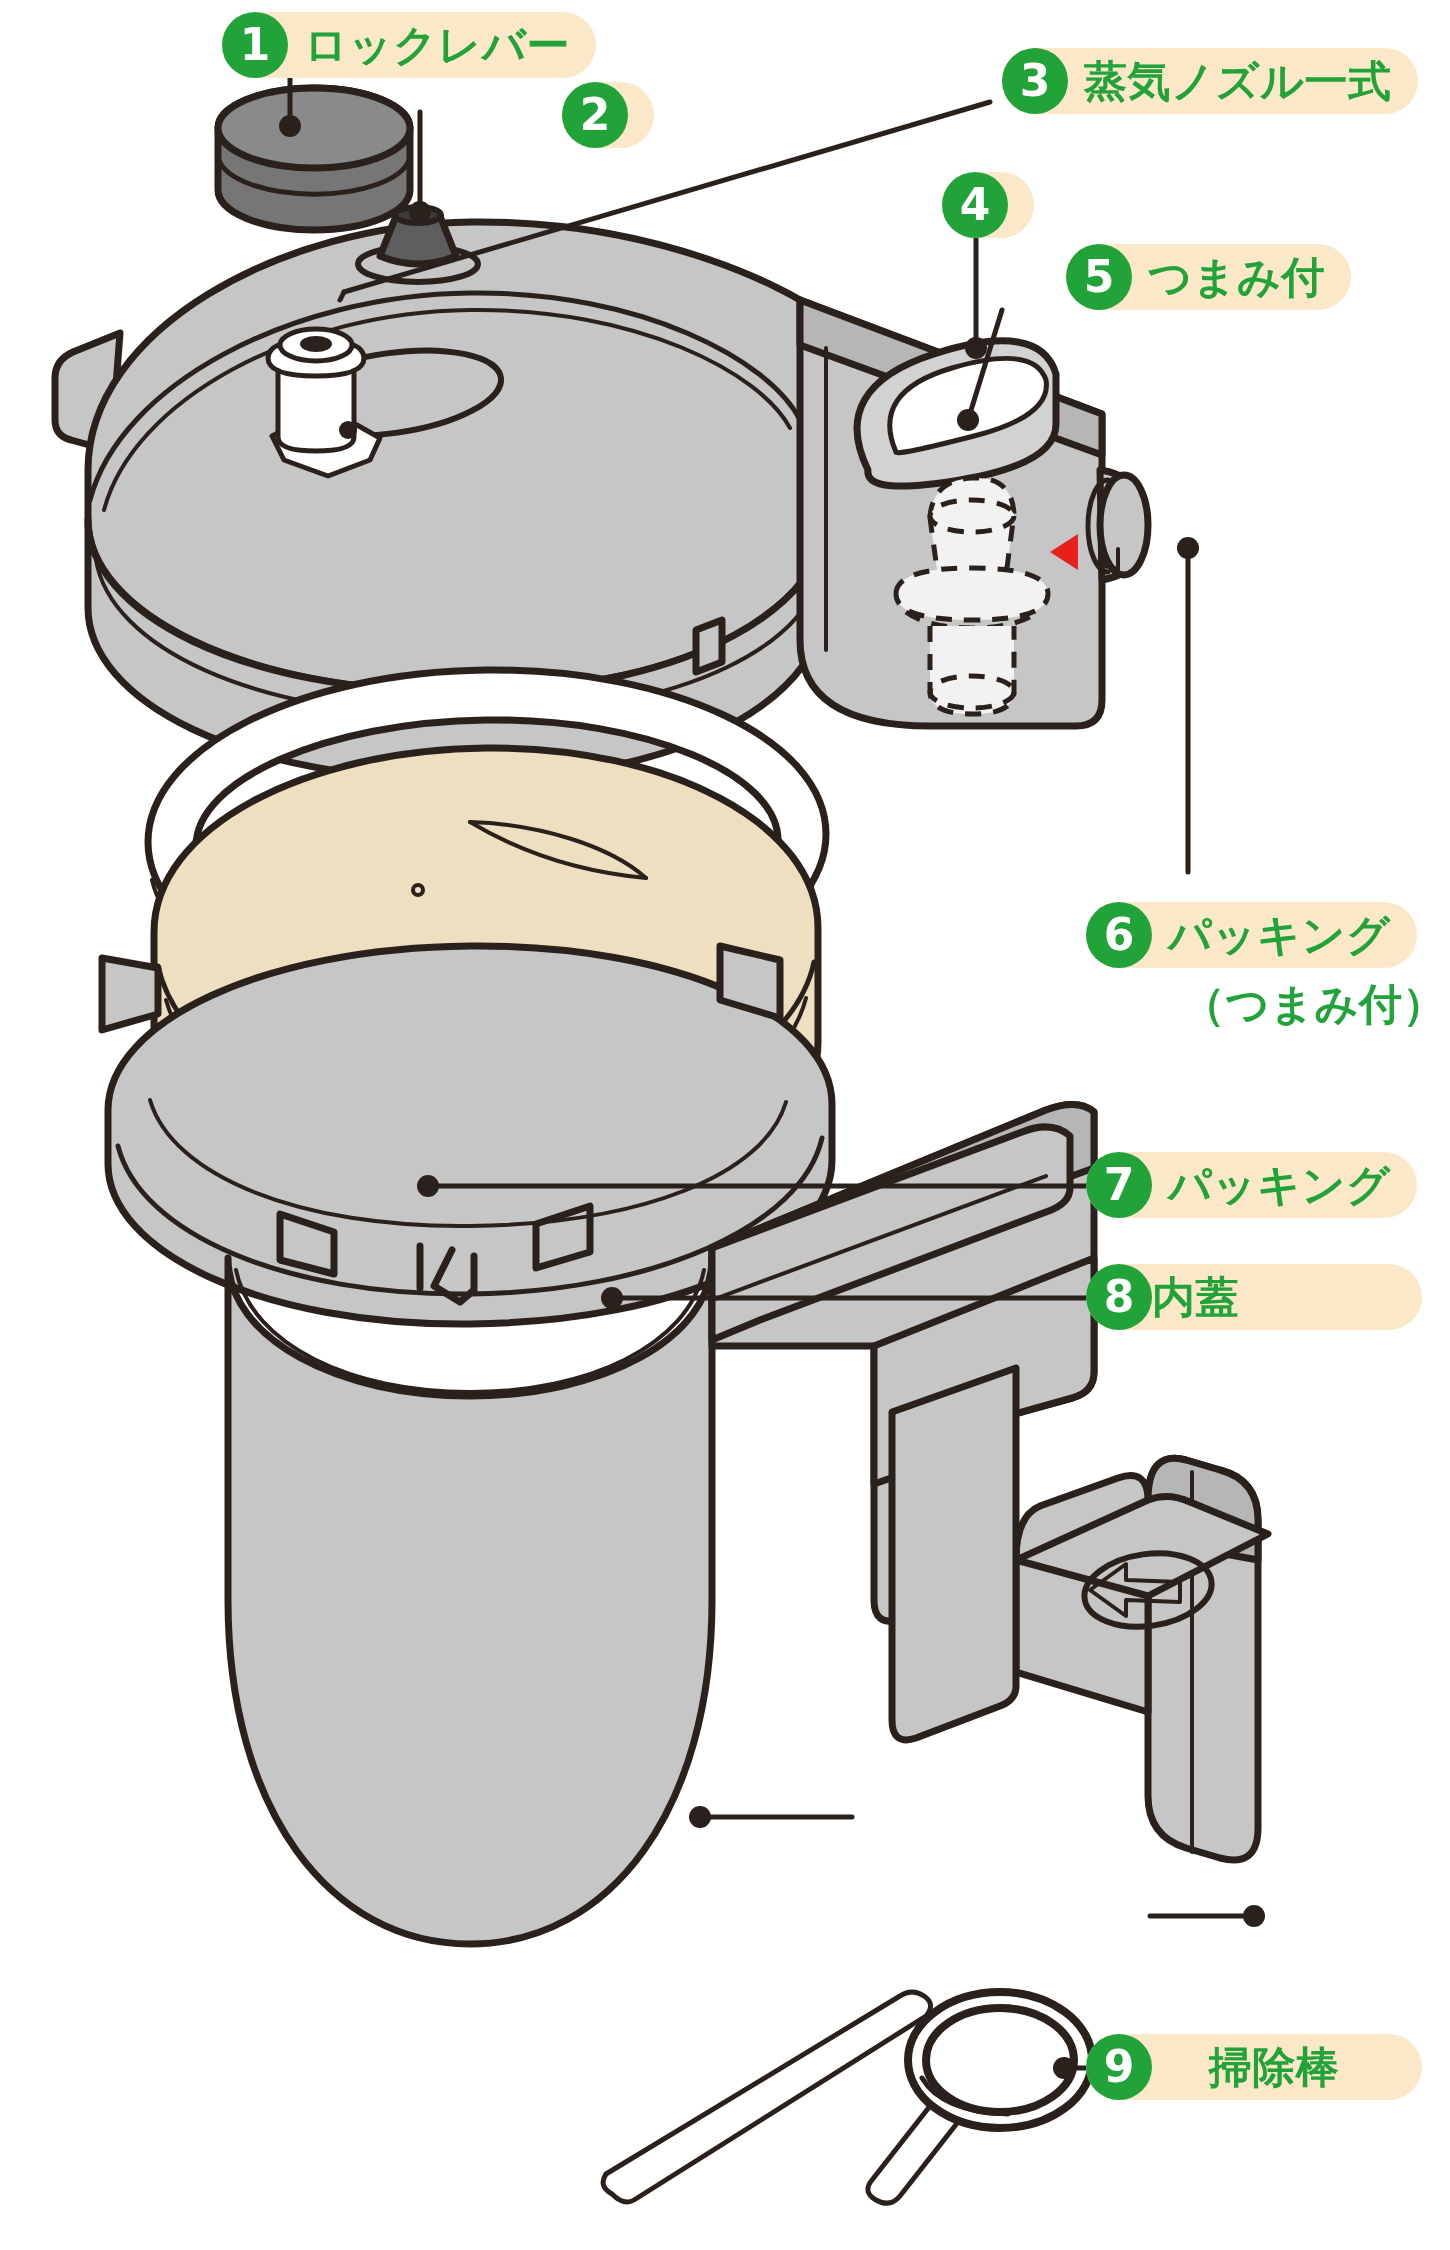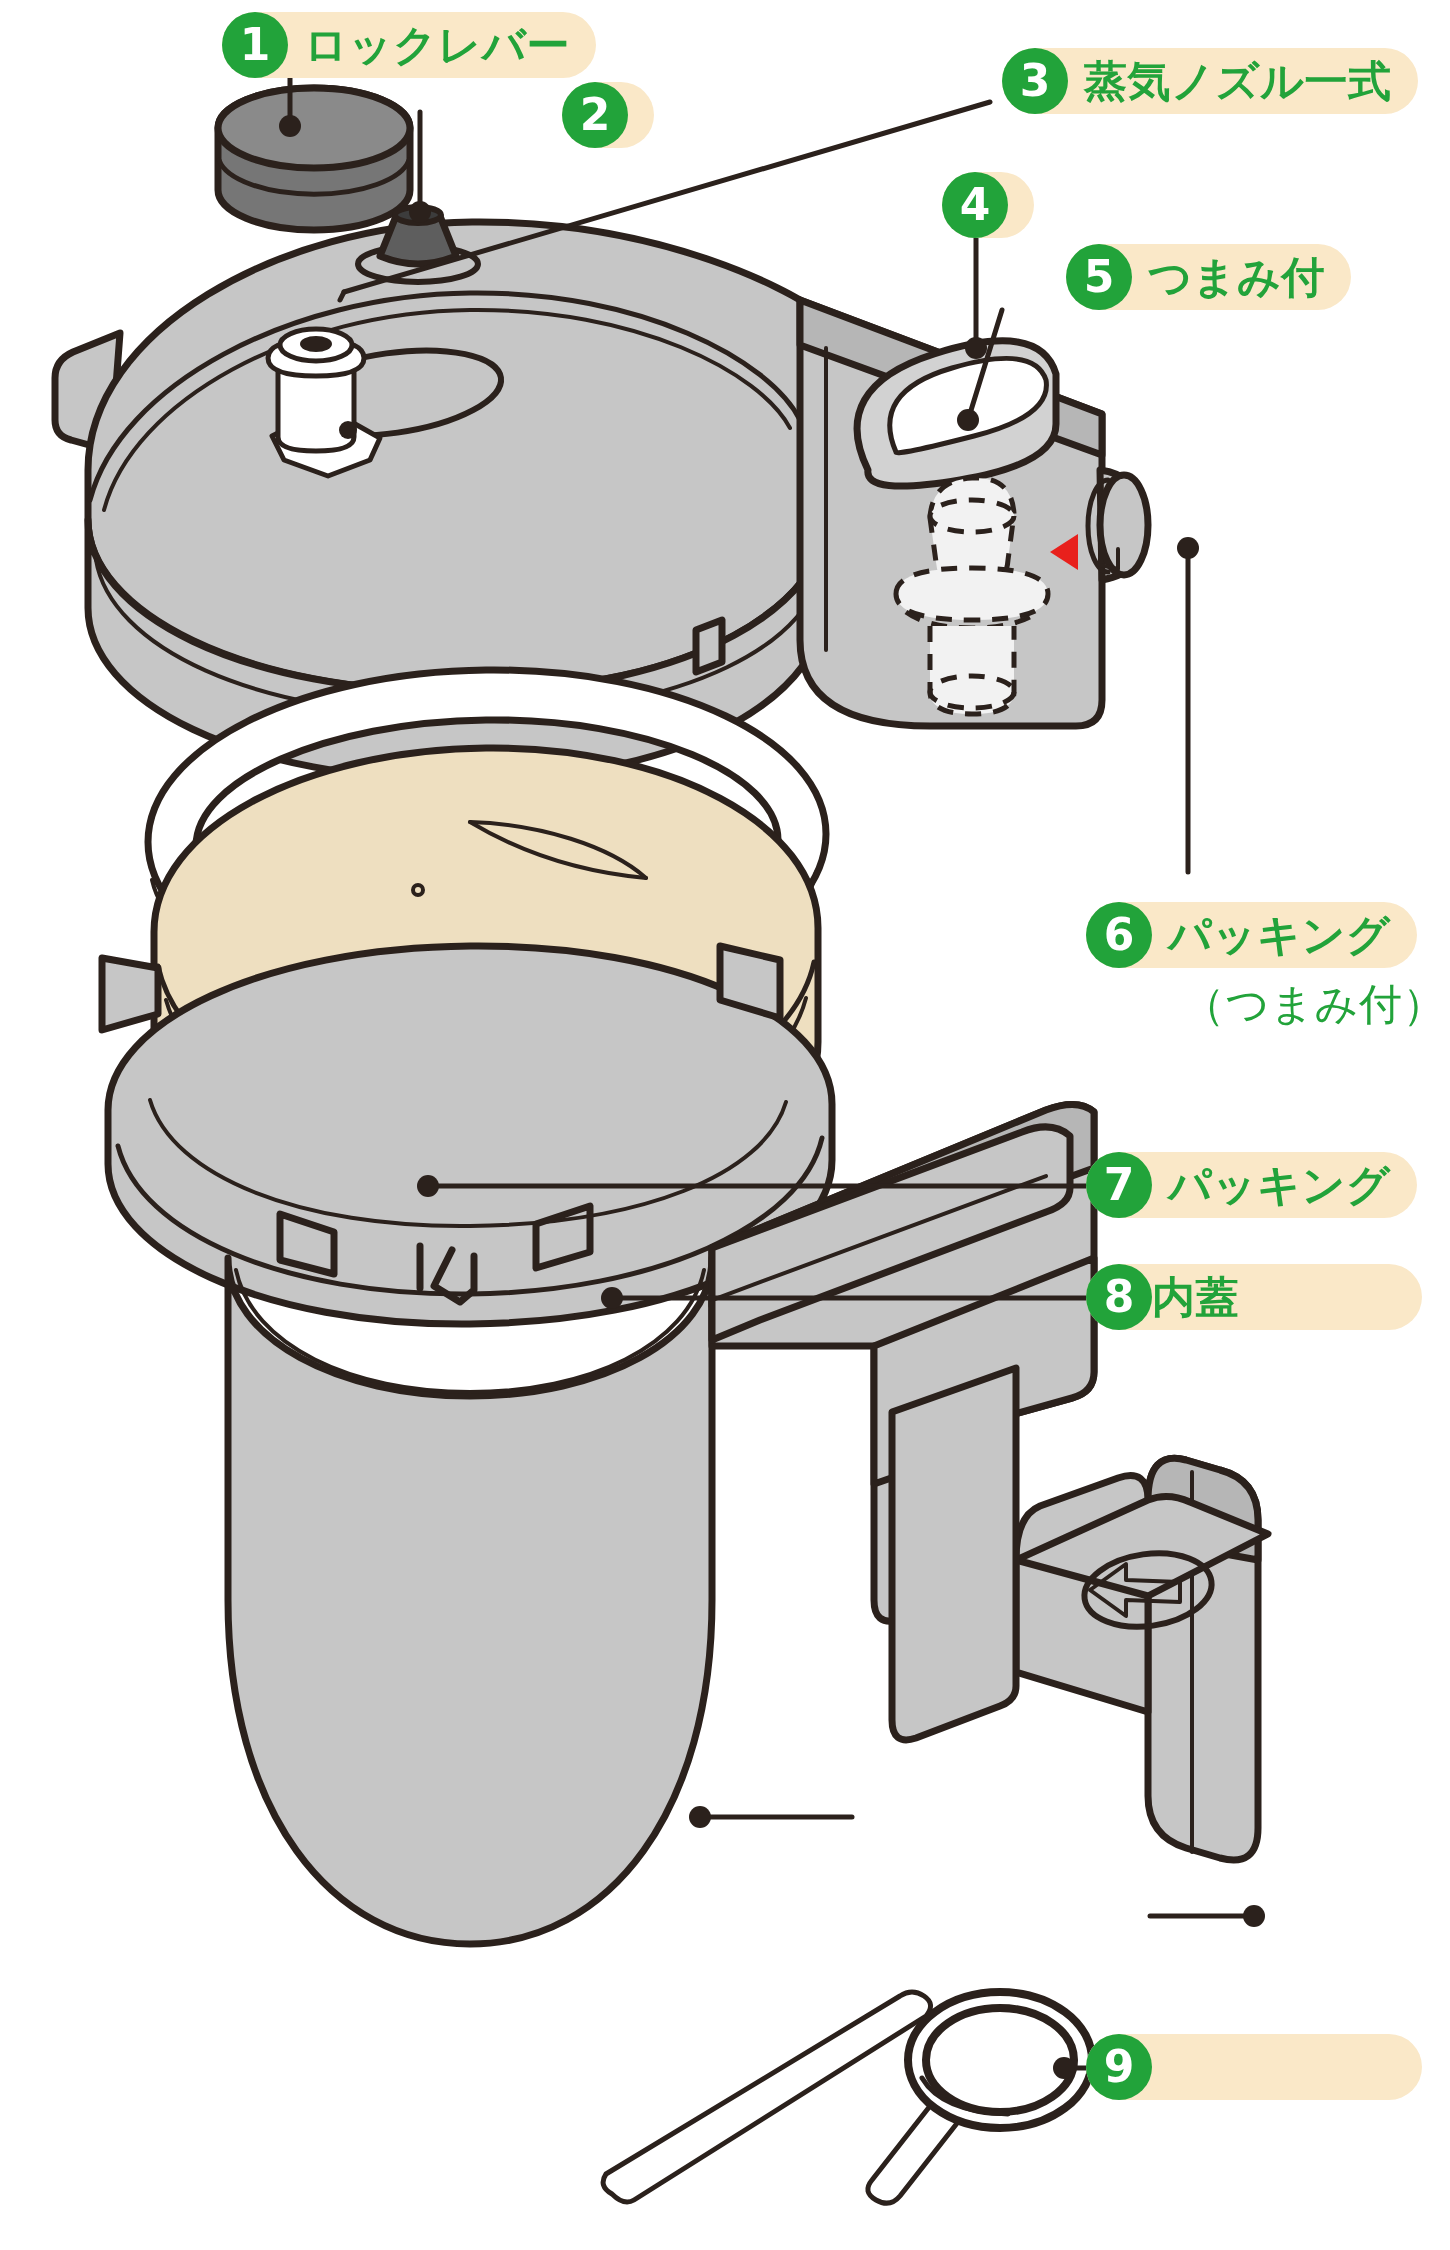--- a/index.html
+++ b/index.html
@@ -37,21 +37,21 @@
     color:#22A33A;
     font-size:43px;font-weight:bold;
     letter-spacing:0.5px;
     padding-left:16px;
     white-space:nowrap;
     line-height:66px;
   }
   .subline{
     position:absolute;
     color:#22A33A;
-    font-size:43px;font-weight:normal;
+    font-size:43px;font-weight:bold;
     white-space:nowrap;
     letter-spacing:0.5px;
   }
 </style>
 </head>
 <body>
 
 <div id="stage">
 
   <svg class="art" viewBox="0 0 1450 2250">
@@ -412,16 +412,17 @@
   <div class="callout" style="left:1086px; top:1264px;">
     <div class="chip" style="width:310px;">
       <div class="bullet">8</div>
       <div class="ctext" style="flex:1;padding-left:0;">内蓋</div>
     </div>
   </div>
 
   <div class="callout" style="left:1086px; top:2034px;">
     <div class="chip" style="width:310px;">
       <div class="bullet">9</div>
+      <div class="ctext" style="flex:1;text-align:center;padding-left:0;">掃除棒</div>
     </div>
   </div>
 
 </div>
 
 </body></html>

